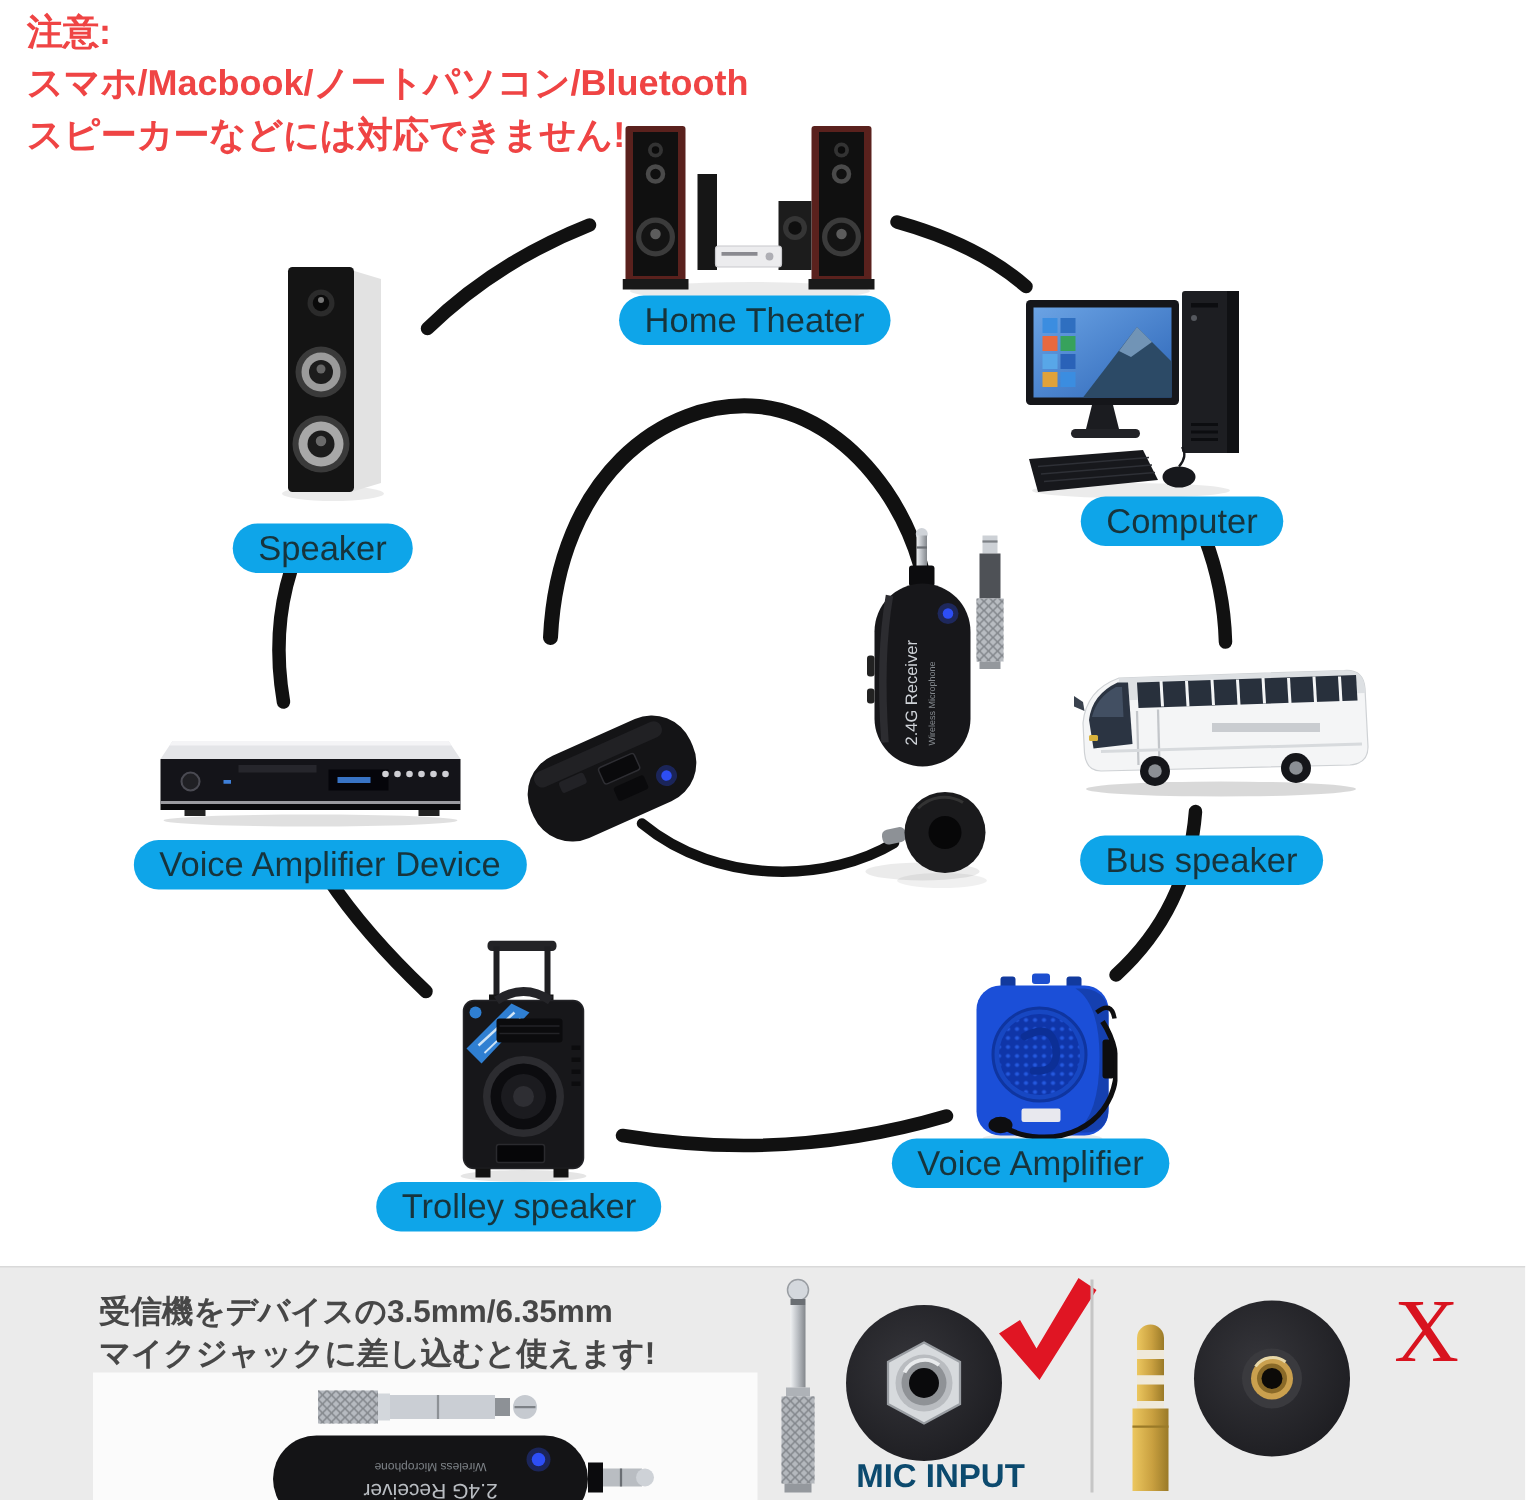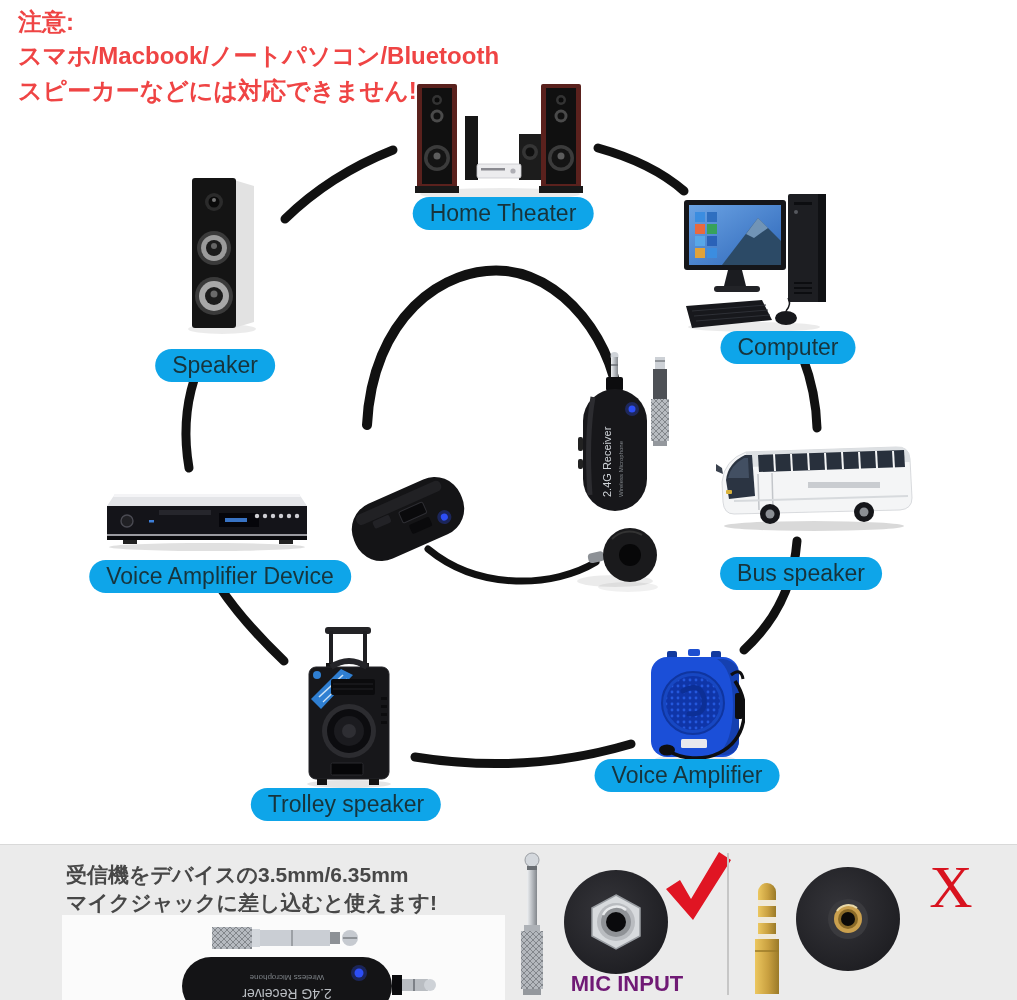--- a/index.html
+++ b/index.html
@@ -19,21 +19,21 @@
         font-size:23px;font-weight:500;padding:3px 17px;white-space:nowrap;}
   
   .footer{position:absolute;left:0;top:826px;width:1017px;height:174px;background:#ebebeb;
           border-top:1px solid #d9d9d9;z-index:2;margin-top:18px;}
   .instr{position:absolute;left:66px;top:16px;color:#474747;font-weight:bold;
          font-size:21px;line-height:28px;z-index:3;}
   .rxbox{position:absolute;left:62px;top:70px;width:443px;height:104px;background:#fbfbfb;
          overflow:hidden;z-index:3;}
   .divider{position:absolute;left:727px;top:8px;width:2px;height:142px;background:#c6c6c6;z-index:3;}
   .jack-label{position:absolute;transform:translateX(-50%);font-size:22px;font-weight:600;
-              color:#701a75;white-space:nowrap;z-index:4;}
+              color:#0c4a6e;white-space:nowrap;z-index:4;}
   .xmark{position:absolute;transform:translateX(-50%);font-family:"Liberation Serif",serif;
          font-size:60px;line-height:56px;color:#d8131f;z-index:4;}
   .cmp{position:absolute;z-index:3;}
 </style>
 </head>
 <body>
 
 <div class="page">
 
   <svg width="0" height="0" style="position:absolute">

